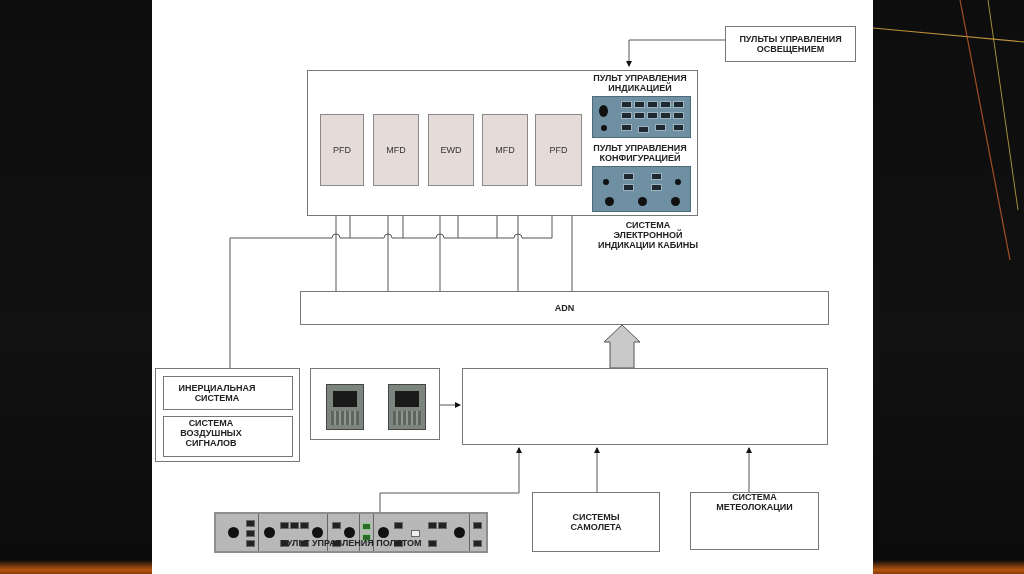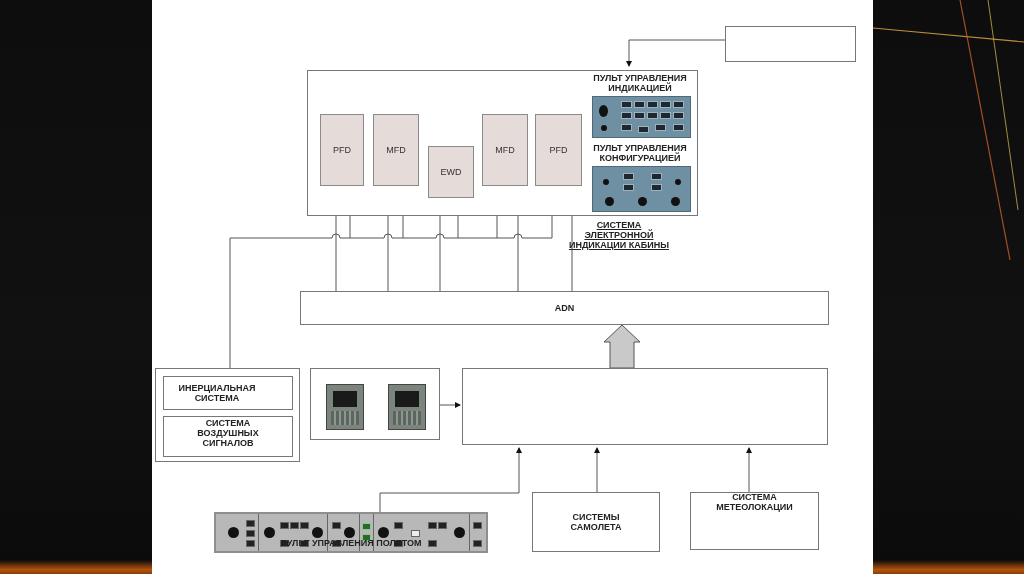--- a/index.html
+++ b/index.html
@@ -100,26 +100,27 @@
 
       <line x1="445" y1="492" x2="445" y2="448" marker-end="url(#ah)"></line>
 
       <line x1="597" y1="492" x2="597" y2="448" marker-end="url(#ah)"></line>
     </g>
 
     <path d="M458,368 L458,342 L452,342 L470,325 L488,342 L482,342 L482,368 z" fill="#c9c9c9" stroke="#555" stroke-width="1"></path>
   </svg>
 
   <div class="box" style="left:573px;top:26px;width:131px;height:36px;"></div>
+  <div class="lbl" style="left:573px;top:34px;width:131px;">ПУЛЬТЫ УПРАВЛЕНИЯ ОСВЕЩЕНИЕМ</div>
 
   <div class="box" style="left:155px;top:70px;width:391px;height:146px;"></div>
 
   <div class="disp" style="left:168px;top:114px;width:44px;height:72px;">PFD</div>
   <div class="disp" style="left:221px;top:114px;width:46px;height:72px;">MFD</div>
-  <div class="disp" style="left:276px;top:114px;width:46px;height:52px;margin-top:32px;">EWD</div>
+  <div class="disp" style="left:276px;top:114px;width:46px;height:72px;">EWD</div>
   <div class="disp" style="left:330px;top:114px;width:46px;height:72px;">MFD</div>
   <div class="disp" style="left:383px;top:114px;width:47px;height:72px;">PFD</div>
 
   <div class="lbl" style="left:433px;top:73px;width:110px;">ПУЛЬТ УПРАВЛЕНИЯ ИНДИКАЦИЕЙ</div>
   <div class="panel-blue" style="left:440px;top:96px;width:99px;height:42px;">
     <div class="knob" style="left:6px;top:8px;width:9px;height:12px;"></div>
     <div class="knob" style="left:8px;top:28px;width:6px;height:6px;"></div>
     <div class="key" style="left:28px;top:4px;"></div>
       <div class="key" style="left:41px;top:4px;"></div>
       <div class="key" style="left:54px;top:4px;"></div>
@@ -140,30 +141,30 @@
     <div class="knob" style="left:10px;top:12px;width:6px;height:6px;"></div>
     <div class="knob" style="left:82px;top:12px;width:6px;height:6px;"></div>
     <div class="key" style="left:30px;top:6px;"></div>
       <div class="key" style="left:30px;top:17px;"></div>
     <div class="key" style="left:58px;top:6px;"></div>
       <div class="key" style="left:58px;top:17px;"></div>
     <div class="knob" style="left:12px;top:30px;width:9px;height:9px;"></div>
     <div class="knob" style="left:45px;top:30px;width:9px;height:9px;"></div>
     <div class="knob" style="left:78px;top:30px;width:9px;height:9px;"></div>
   </div>
-  <div class="lbl" style="left:412px;top:220px;width:110px;text-decoration:underline;">СИСТЕМА ЭЛЕКТРОННОЙ ИНДИКАЦИИ КАБИНЫ</div>
+  <div class="lbl" style="left:441px;top:220px;width:110px;">СИСТЕМА ЭЛЕКТРОННОЙ ИНДИКАЦИИ КАБИНЫ</div>
 
   <div class="box" style="left:148px;top:291px;width:529px;height:34px;"></div>
   <div class="lbl" style="left:148px;top:303px;width:529px;">ADN</div>
 
   <div class="box" style="left:3px;top:368px;width:145px;height:94px;"></div>
   <div class="box" style="left:11px;top:376px;width:130px;height:34px;"></div>
   <div class="lbl" style="left:11px;top:383px;width:108px;">ИНЕРЦИАЛЬНАЯ СИСТЕМА</div>
   <div class="box" style="left:11px;top:416px;width:130px;height:41px;"></div>
-  <div class="lbl" style="left:26px;top:418px;width:100px;">СИСТЕМА ВОЗДУШНЫХ СИГНАЛОВ</div>
+  <div class="lbl" style="left:9px;top:418px;width:100px;">СИСТЕМА ВОЗДУШНЫХ СИГНАЛОВ</div>
 
   <div class="box" style="left:158px;top:368px;width:130px;height:72px;">
     <div class="fms" style="left:15px;top:15px;">
         <div class="scr"></div>
         <div class="grid"></div>
       </div>
     <div class="fms" style="left:77px;top:15px;">
         <div class="scr"></div>
         <div class="grid"></div>
       </div>

